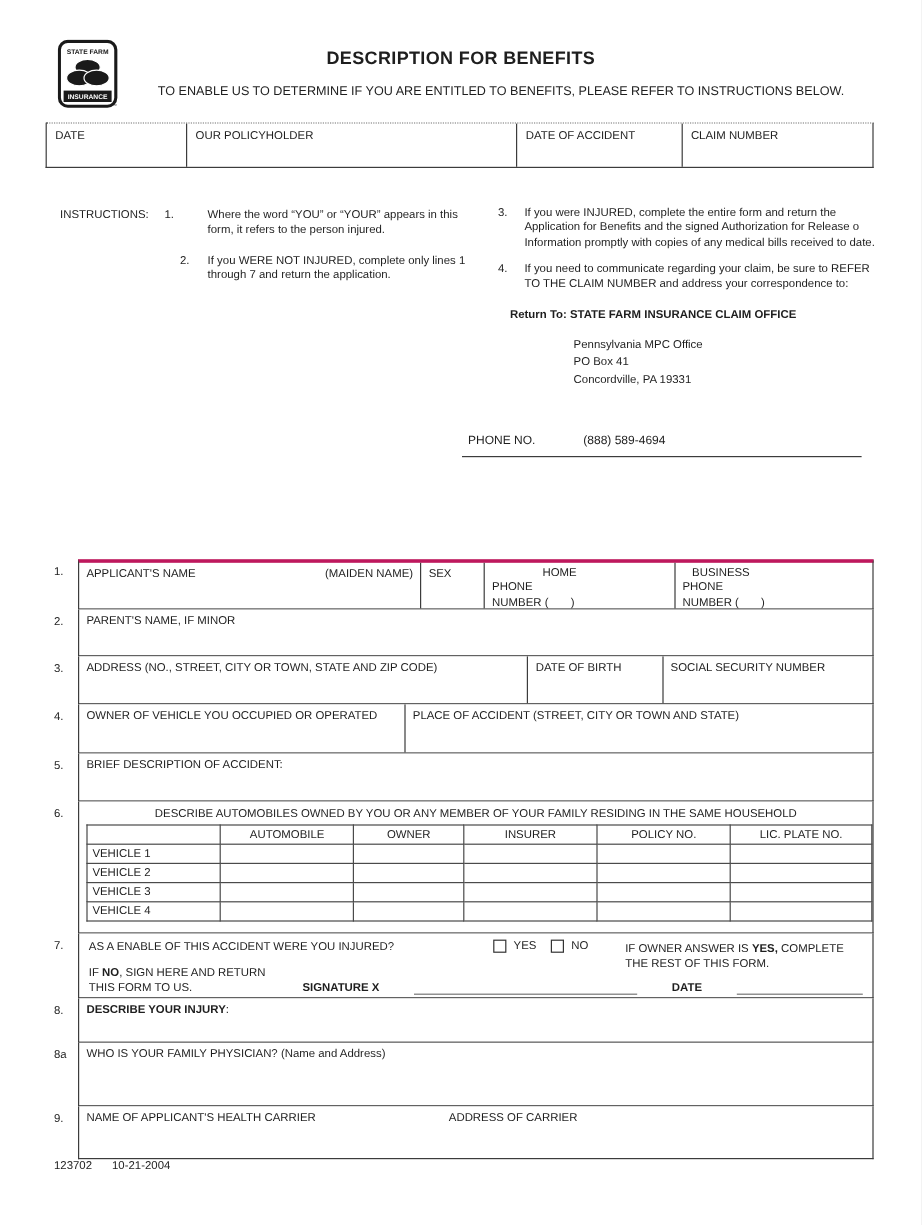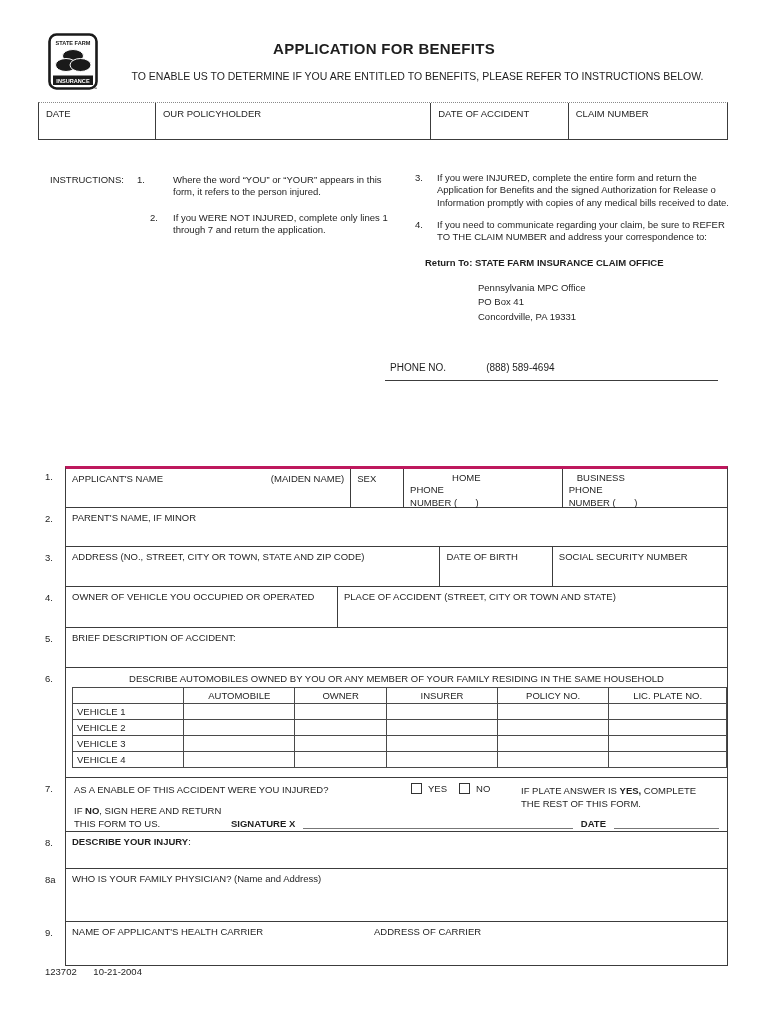--- a/index.html
+++ b/index.html
@@ -65,21 +65,21 @@
   .veh-label{text-align:left;padding-left:8px;}
   .w-lab{width:17%;} .w-auto{width:17%;} .w-own{width:14%;} .w-ins{width:17%;} .w-pol{width:17%;} .w-lic{width:18%;}
   
   .r7{height:54px;}
   .q7{position:absolute;left:8px;top:6px;}
   .checks{position:absolute;left:345px;top:5px;display:flex;align-items:center;gap:4px;}
   .cb{display:inline-block;width:9px;height:9px;border:1.2px solid #333;background:#fff;margin-right:2px;}
   .cb-lab{margin-right:8px;}
   .note7{position:absolute;left:455px;top:6px;width:198px;line-height:1.4;}
   .ifno{position:absolute;left:8px;top:27px;}
-  .sigrow{position:absolute;left:8px;right:8px;top:39px;display:flex;align-items:flex-end;}
+  .sigrow{position:absolute;left:8px;right:8px;top:39px;display:flex;align-items:flex-end;gap:21px;}
   .formtous{width:157px;flex:none;}
   .sig-x{font-weight:bold;flex:none;}
   .uline{flex:1;border-bottom:1.5px solid #777;height:11px;margin:0 8px;}
   .date-lab{font-weight:bold;flex:none;}
   .uline2{width:105px;flex:none;border-bottom:1.5px solid #777;height:11px;margin-left:8px;}
   .b{font-weight:bold;}
   .r8{height:37px;} .r8a{height:53px;} .r9{height:44px;}
   .c-carrier{display:flex;}
   .carrier-name{width:302px;flex:none;}
   
@@ -96,21 +96,21 @@
     <rect x="1.5" y="1.5" width="47" height="54" rx="7" fill="#ffffff" stroke="#1a1a1a" stroke-width="2.6"></rect>
     <text x="25" y="12" text-anchor="middle" font-size="5.6" font-weight="bold" fill="#1a1a1a">STATE FARM</text>
     <ellipse cx="25" cy="23" rx="10.5" ry="6.5" fill="#1a1a1a" stroke="#ffffff" stroke-width="1"></ellipse>
     <ellipse cx="18" cy="32" rx="10.5" ry="6.5" fill="#1a1a1a" stroke="#ffffff" stroke-width="1"></ellipse>
     <ellipse cx="32.5" cy="32" rx="10.5" ry="6.5" fill="#1a1a1a" stroke="#ffffff" stroke-width="1"></ellipse>
     <rect x="5" y="42.5" width="40" height="9.5" fill="#1a1a1a"></rect>
     <text x="25" y="49.8" text-anchor="middle" font-size="5.6" font-weight="bold" fill="#ffffff">INSURANCE</text>
     <text x="47.5" y="56.5" text-anchor="middle" font-size="3.6" fill="#1a1a1a">™</text>
   </svg>
 
-  <div class="title">APPLICATION FOR BENEFITS</div>
+  <div class="title">DESCRIPTION FOR BENEFITS</div>
   <div class="subtitle">TO ENABLE US TO DETERMINE IF YOU ARE ENTITLED TO BENEFITS, PLEASE REFER TO INSTRUCTIONS BELOW.</div>
 
   <div class="claim-table">
     <div class="ct-cell ct-date"><span class="lbl">DATE</span></div>
     <div class="ct-cell ct-ph"><span class="lbl">OUR POLICYHOLDER</span></div>
     <div class="ct-cell ct-doa"><span class="lbl">DATE OF ACCIDENT</span></div>
     <div class="ct-cell ct-cn"><span class="lbl">CLAIM NUMBER</span></div>
   </div>
 
   <div class="instr instr-left">
@@ -274,21 +274,21 @@
       <div class="fbody r7">
         <div class="q7">AS A ENABLE OF THIS ACCIDENT WERE YOU INJURED?</div>
         <div class="checks">
           <span class="cb"></span>
           <span class="cb-lab">YES</span>
           <span class="cb"></span>
           <span>NO</span>
         </div>
         <div class="note7">
           <div>
-            <span>IF PLATE ANSWER IS </span><span class="b">YES,</span><span> COMPLETE</span>
+            <span>IF OWNER ANSWER IS </span><span class="b">YES,</span><span> COMPLETE</span>
           </div>
           <div>THE REST OF THIS FORM.</div>
         </div>
         <div class="ifno">
           <span>IF </span><span class="b">NO</span><span>, SIGN HERE AND RETURN</span>
         </div>
         <div class="sigrow">
           <span class="formtous">THIS FORM TO US.</span>
           <span class="sig-x">SIGNATURE X</span>
           <span class="uline"></span>

